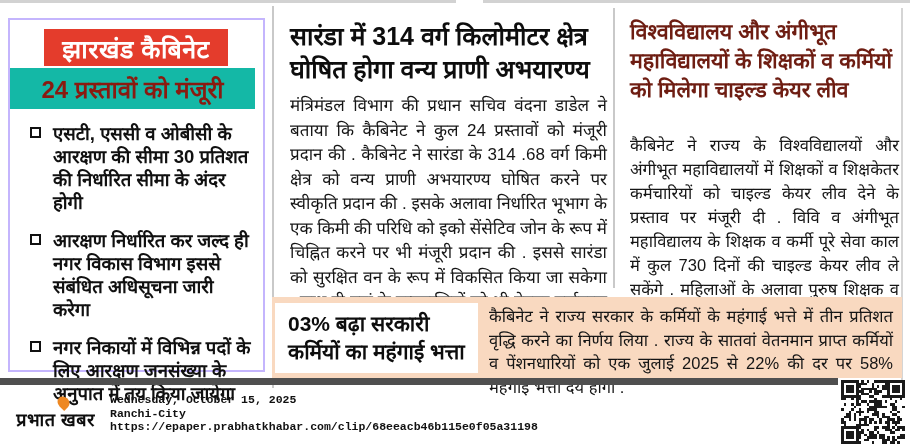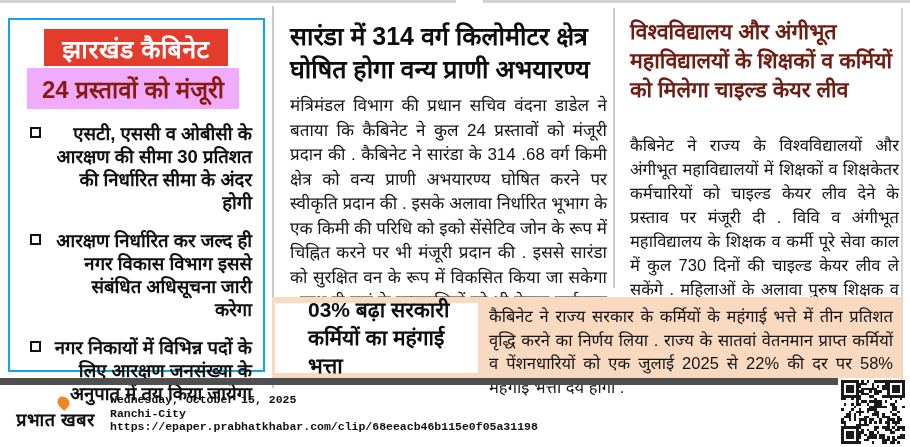--- a/index.html
+++ b/index.html
@@ -13,30 +13,30 @@
   .hline-top.seg1 { left:0; width:456px; }
   .hline-top.seg2 { left:483px; width:427px; }
   .vline { position:absolute; width:2px; background:#c9c9c9; }
   .vline.v1 { left:272px; top:6px; height:382px; }
   .vline.v2 { left:613px; top:8px; height:280px; }
   .vline.v3 { left:901px; top:8px; height:380px; background:#d5d5d5; }
 
   
   .left-box {
     position:absolute; left:8px; top:18px; width:257px; height:354px;
-    background:#ffffff; border:2px solid #0ea5e9;text-align:right;
+    background:#ffffff; border:2px solid #c4b5fd;
   }
   .red-banner {
     position:absolute; left:34px; top:9px; width:184px; height:37px;
     background:#e43c2c; color:#ffffff; font-weight:700; font-size:25px;
     display:flex; align-items:center; justify-content:center; letter-spacing:0.5px;
   }
   .yellow-banner {
-    position:absolute; left:17px; top:48px; width:212px; height:41px;
-    background:#f0abfc; color:#8a1a10; font-weight:700; font-size:24px;
+    position:absolute; left:0; top:48px; width:245px; height:41px;
+    background:#14b8a6; color:#8a1a10; font-weight:700; font-size:24px;
     display:flex; align-items:center; justify-content:center;
   }
   .bullets { position:absolute; left:20px; top:102px; width:222px; }
   .bullet { display:flex; gap:12px; margin-bottom:15px; }
   .bullet .sq {
     flex:0 0 auto; width:11px; height:11px; border:2.5px solid #111;
     margin-top:5px; background:#fff;
   }
   .bullet .btxt {
     font-size:18.5px; font-weight:700; line-height:23px; color:#101010;
@@ -61,21 +61,21 @@
   }
   .right-col .body-text { font-size:16.5px; line-height:24px; }
 
   
   .peach-box {
     position:absolute; left:272px; top:297px; width:630px; height:81px;
     background:#f9d9c0;
   }
   .da-white-box {
     position:absolute; left:3px; top:6px; width:203px; height:70px;
-    background:#ffffff; display:flex; align-items:center;padding-left:20px;
+    background:#ffffff; display:flex; align-items:center;
   }
   .da-title {
     padding-left:13px; font-size:21px; font-weight:700; line-height:28px;
     color:#0d0d0d; width:200px;
   }
   .da-body {
     position:absolute; left:217px; top:8px; width:404px;
     font-size:16.5px; font-weight:500; line-height:23.5px; color:#151515;
     text-align:justify;
   }

